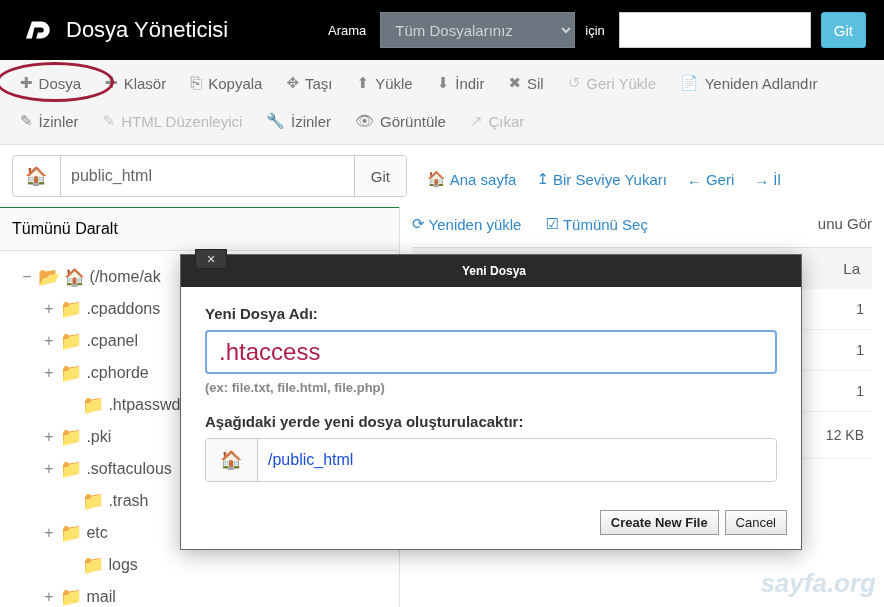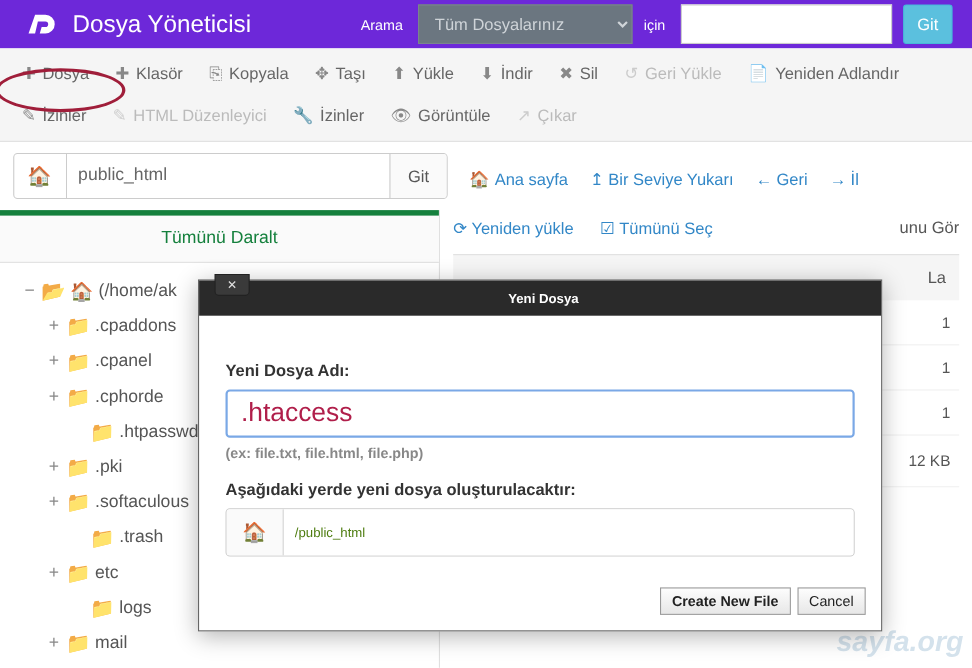--- a/index.html
+++ b/index.html
@@ -1,18 +1,18 @@
 <!DOCTYPE html>
 <html><head>
 <meta charset="utf-8">
 <style>
 * { box-sizing: border-box; margin: 0; padding: 0; }
 body { font-family: Arial, sans-serif; font-size: 14px; background: #fff; width: 884px; height: 607px; overflow: hidden; position: relative; }
 
-.topbar { background: #6d28d9; color: #fff; height: 44px; display: flex; align-items: center; padding: 0 18px; gap: 10px; }
+.topbar { background: #000000; color: #fff; height: 60px; display: flex; align-items: center; padding: 0 18px; gap: 10px; }
 .logo { display: flex; align-items: center; gap: 10px; font-size: 22px; font-weight: 300; }
 .logo-icon { width: 38px; height: 38px; display: inline-flex; align-items: center; justify-content: center; }
 .topbar-spacer { flex: 1; }
 .topbar label { color: #fff; font-size: 13px; margin-right: 4px; }
 .topbar select { height: 36px; background: #6b7680; color: #cfd4d8; border: 1px solid #7a848d; padding: 0 10px; font-size: 15px; width: 195px; }
 .topbar input[type=text] { height: 36px; width: 192px; border: 1px solid #ccc; padding: 0 8px; font-size: 15px; }
 .go-btn { height: 36px; background: #5bc0de; border: 1px solid #46b8da; color: #fff; padding: 0 12px; font-size: 15px; border-radius: 3px; cursor: pointer; }
 
 .toolbar { background: #f5f5f5; border-bottom: 1px solid #e0e0e0; padding: 4px 8px; display: flex; flex-wrap: wrap; gap: 0; }
 .tbtn { padding: 10px 12px; color: #666; font-size: 15px; display: inline-flex; align-items: center; gap: 6px; cursor: pointer; border: none; background: transparent; }
@@ -26,48 +26,48 @@
 .pathbox { display: flex; align-items: center; border: 1px solid #ccc; border-radius: 4px; overflow: hidden; width: 395px; background:#fff; }
 .pathbox .home-ico { width: 48px; height: 40px; display: flex; align-items: center; justify-content: center; color: #888; border-right: 1px solid #ccc; font-size: 18px; }
 .pathbox input { flex: 1; border: none; height: 40px; padding: 0 10px; font-size: 16px; color: #666; outline: none; }
 .pathbox .gitbtn { height: 40px; border: none; border-left: 1px solid #ccc; background: #fafafa; padding: 0 16px; font-size: 15px; color: #555; cursor: pointer; }
 
 .rightnav { display: flex; gap: 20px; padding-top: 6px; font-size: 15px; flex-wrap: wrap; }
 .navlink { color: #3287c7; cursor: pointer; display: inline-flex; align-items: center; gap: 4px; }
 
 .content { display: flex; }
 .left-pane { width: 400px; border-right: 1px solid #e0e0e0; }
-.collapse-all { text-align: center; padding: 12px; font-size: 16px; color: #15803d; border-top: 5px solid #15803d; border-bottom: 1px solid #e0e0e0; background: #fafafa; cursor: pointer; }
+.collapse-all { text-align: left; padding: 12px; font-size: 16px; color: #000000; border-top: 1px solid #15803d; border-bottom: 1px solid #e0e0e0; background: #fafafa; cursor: pointer; }
 .tree { padding: 10px 0 10px 20px; font-size: 16px; color: #555; }
 .tree-row { display: flex; align-items: center; gap: 4px; padding: 5px 0; cursor: pointer; }
 .tree-row .tog { width: 14px; color: #888; text-align: center; }
 .folder-ico { color: #e7c065; font-size: 18px; }
 .home-small { color: #777; font-size: 17px; }
 .tree .lvl1 { padding-left: 22px; }
 .tree .lvl2 { padding-left: 44px; }
 
 .right-pane { flex: 1; padding: 0 12px; overflow: hidden; }
 .rightnav2 { display: flex; gap: 24px; padding: 8px 0 14px; font-size: 15px; }
 
 .table-head { background: #f5f5f5; padding: 12px; text-align: right; color: #555; font-size: 15px; border-top: 1px solid #e0e0e0; }
 .file-row { display: flex; align-items: center; padding: 12px 8px; color: #555; border-bottom: 1px solid #f0f0f0; }
 .file-row .fname { display: flex; align-items: center; gap: 8px; flex: 1; }
 .file-row .fsize { width: 80px; text-align: right; }
 
 .modal { position: absolute; top: 254px; left: 180px; width: 622px; background: #fff; border: 1px solid #666; box-shadow: 0 4px 20px rgba(0,0,0,.3); z-index: 10; }
 .modal-head { background: #2a2a2a; color: #fff; padding: 0 0 0 6px; height: 32px; display: flex; align-items: center; position: relative; }
 .modal-close { position: absolute; left: 14px; top: -6px; width: 32px; height: 20px; background: #3a3a3a; border: 1px solid #222; border-radius: 0 0 4px 4px; display: flex; align-items: center; justify-content: center; color: #ddd; font-size: 11px; cursor: pointer; }
 .modal-title { margin: 0 auto; font-weight: bold; font-size: 12px; }
-.modal-body { padding: 18px 24px; margin-top: 24px; }
+.modal-body { padding: 18px 24px; }
 .modal-body .lbl { font-weight: bold; font-size: 15px; color: #333; margin-bottom: 8px; }
 .modal-input { width: 100%; height: 44px; border: 2px solid #7aa8e6; border-radius: 4px; padding: 0 12px; font-size: 24px; color: #b01e4a; outline: none; }
 .hint { color: #888; font-size: 13px; margin-top: 6px; font-weight: bold; }
 .path-group { display: flex; border: 1px solid #ccc; border-radius: 4px; overflow: hidden; margin-top: 8px; }
 .path-group .ph { width: 52px; height: 42px; display: flex; align-items: center; justify-content: center; border-right: 1px solid #ccc; color: #666; font-size: 18px; background: #fafafa; }
-.path-group input { flex: 1; border: none; height: 42px; padding: 0 10px; font-size: 12px; color: #4d7c0f; outline: none; }
+.path-group input { flex: 1; border: none; height: 42px; padding: 0 10px; font-size: 16px; color: #1d4ed8; outline: none; }
 .modal-foot { text-align: right; padding: 10px 14px 14px; }
 .mbtn { background: linear-gradient(#fdfdfd,#e7e7e7); border: 1px solid #999; padding: 4px 10px; font-size: 13px; cursor: pointer; margin-left: 2px; color: #222; }
 .mbtn.primary { font-weight: bold; }
 
 .watermark { position: absolute; right: 8px; bottom: 8px; font-size: 26px; color: #b8cfe0; font-style: italic; font-weight: bold; opacity: .6; pointer-events: none; }
 </style>
 </head>
 <body>
 
 <div class="topbar">

